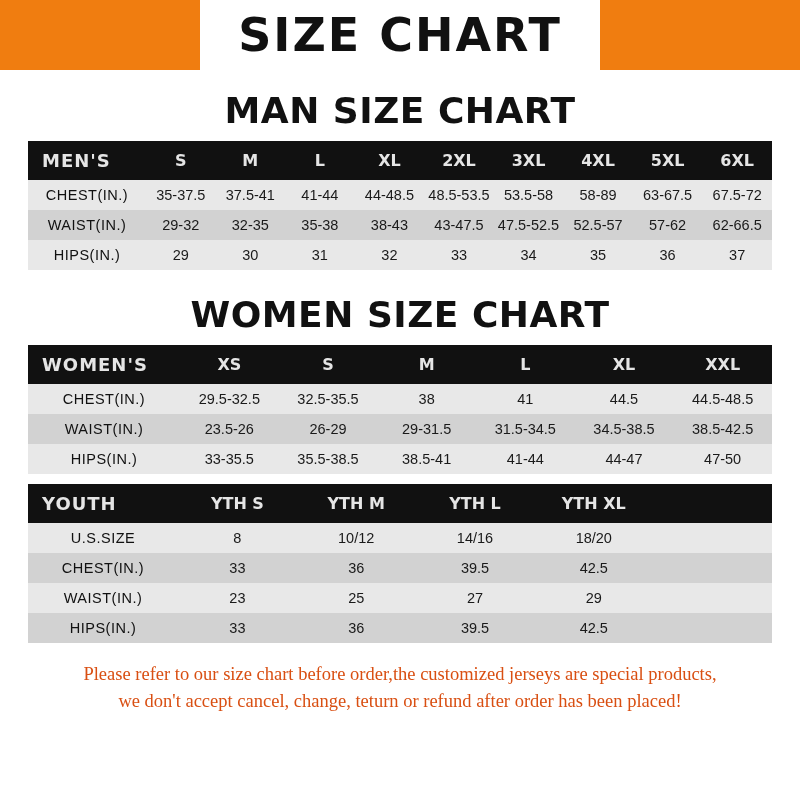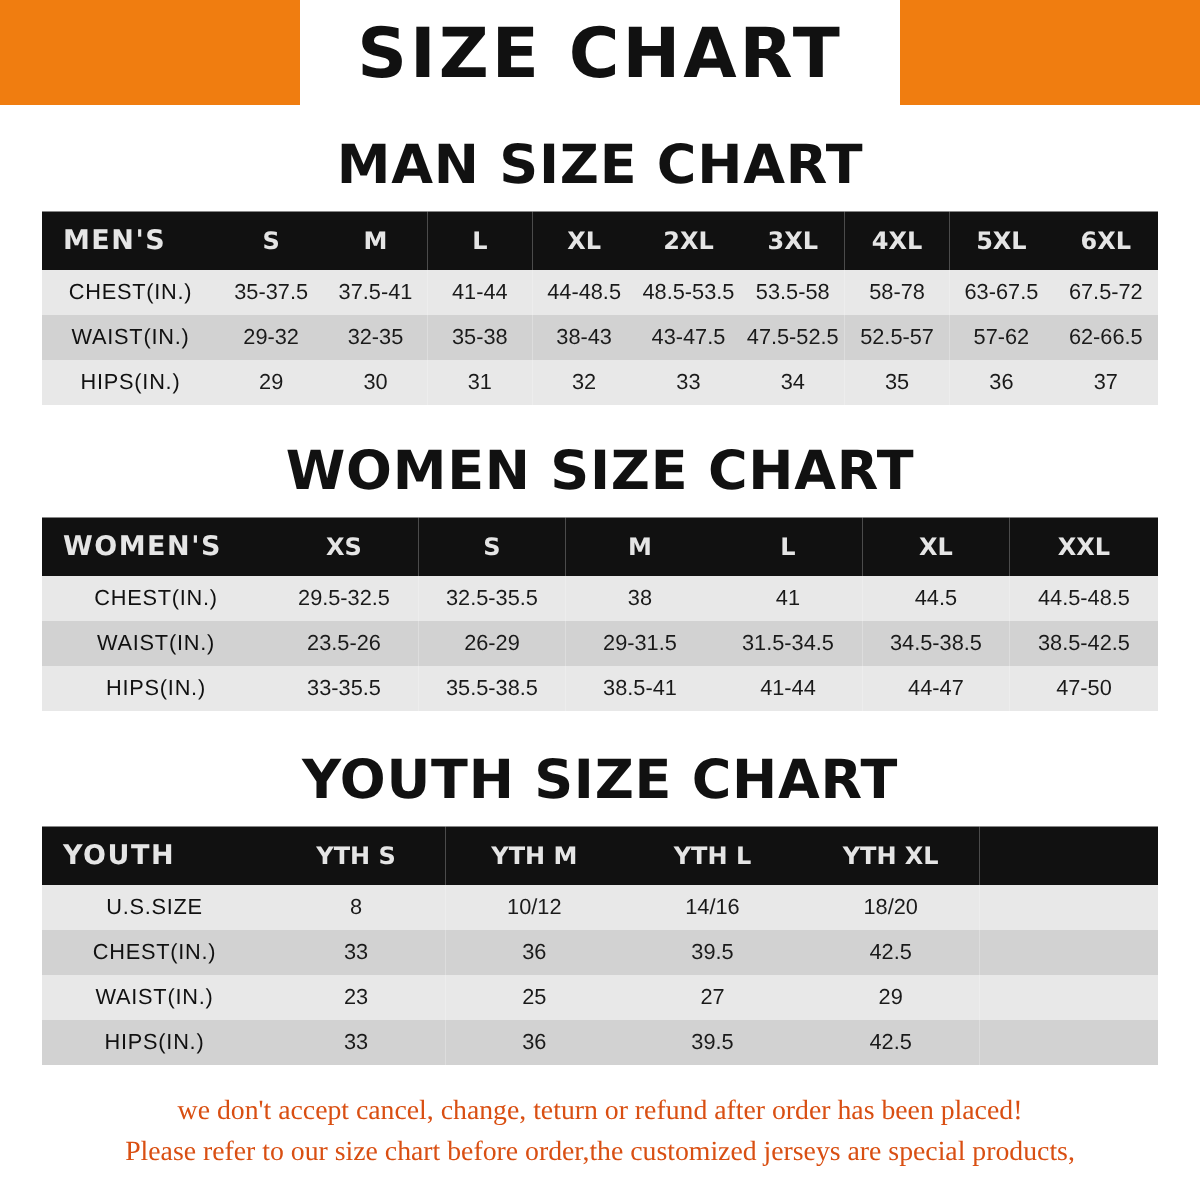--- a/index.html
+++ b/index.html
@@ -149,21 +149,21 @@
       </thead>
       <tbody>
         <tr class="odd">
           <td class="rowhead">CHEST(IN.)</td>
           <td>35-37.5</td>
           <td>37.5-41</td>
           <td>41-44</td>
           <td>44-48.5</td>
           <td>48.5-53.5</td>
           <td>53.5-58</td>
-          <td>58-78</td>
+          <td>58-89</td>
           <td>63-67.5</td>
           <td>67.5-72</td>
         </tr>
         <tr class="even">
           <td class="rowhead">WAIST(IN.)</td>
           <td>29-32</td>
           <td>32-35</td>
           <td>35-38</td>
           <td>38-43</td>
           <td>43-47.5</td>
@@ -227,21 +227,20 @@
           <td>35.5-38.5</td>
           <td>38.5-41</td>
           <td>41-44</td>
           <td>44-47</td>
           <td>47-50</td>
         </tr>
       </tbody>
     </table>
   </div>
 
-  <div class="section-title sec-youth">YOUTH SIZE CHART</div>
   <div class="table-wrap">
     <table class="size-table tbl-youth">
       <thead>
         <tr>
           <th class="rowhead" style="width:150px;">YOUTH</th>
           <th>YTH S</th>
           <th>YTH M</th>
           <th>YTH L</th>
           <th>YTH XL</th>
           <th></th>
@@ -278,17 +277,17 @@
           <td>36</td>
           <td>39.5</td>
           <td>42.5</td>
           <td></td>
         </tr>
       </tbody>
     </table>
   </div>
 
   <div class="footer-note">
+    <span>Please refer to our size chart before order,the customized jerseys are special products,</span>
     <span>we don't accept cancel, change, teturn or refund after order has been placed!</span>
-    <span>Please refer to our size chart before order,the customized jerseys are special products,</span>
   </div>
 
 </div>
 
 </body></html>

